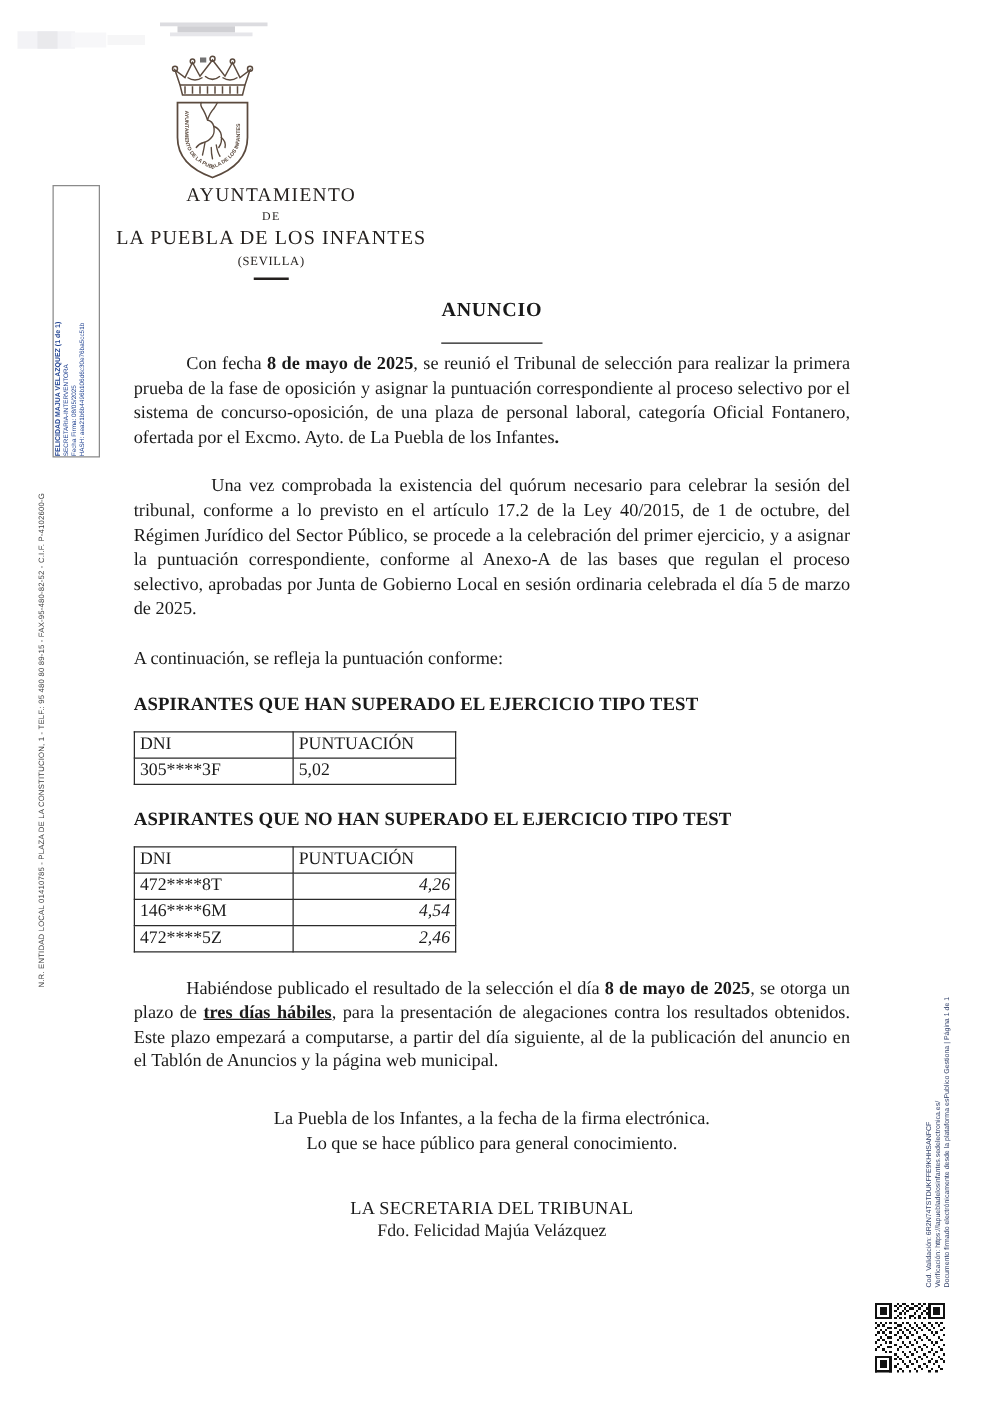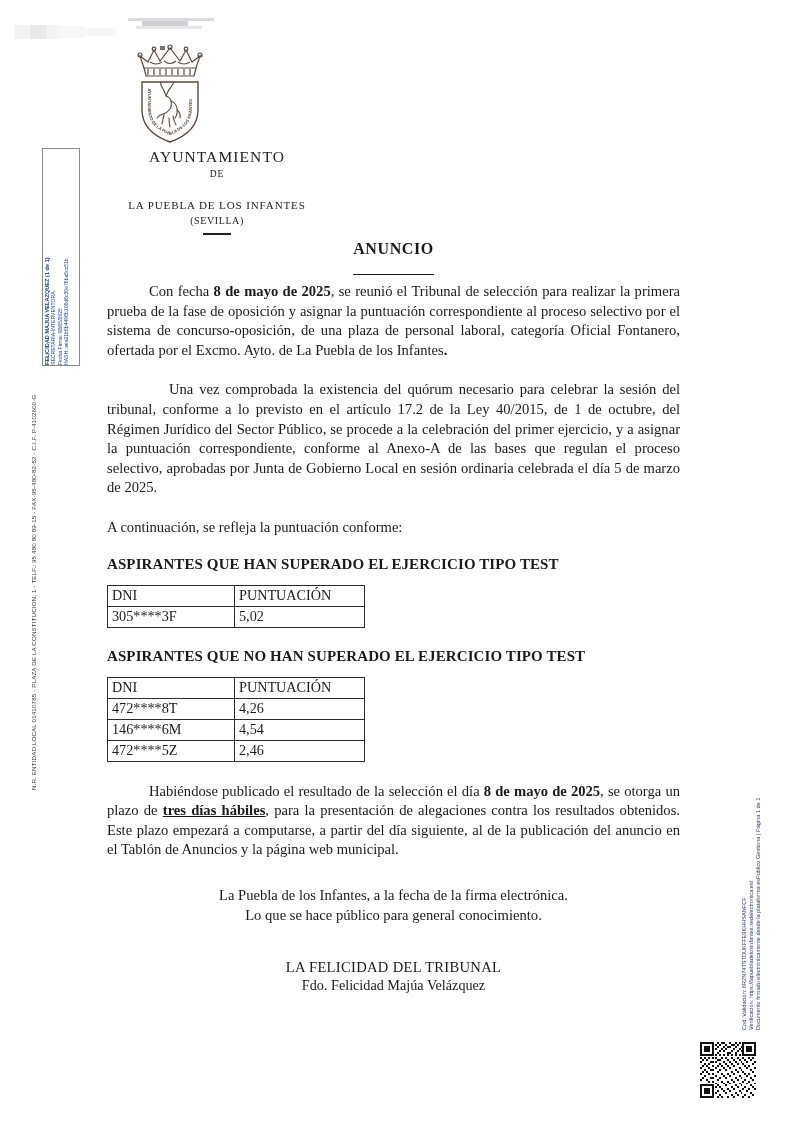--- a/index.html
+++ b/index.html
@@ -57,23 +57,23 @@
     font-size: 15.5px;
     letter-spacing: 1.1px;
     font-weight: 400;
   }
   .header .l2 {
     font-size: 9.5px;
     letter-spacing: 1px;
     margin-top: 3px;
   }
   .header .l3 {
-    font-size: 11px;
+    font-size: 16px;
     letter-spacing: 0.9px;
-    margin-top: 20px;
+    margin-top: 3px;
     white-space: nowrap;
   }
   .header .l4 {
     font-size: 10px;
     letter-spacing: 0.6px;
     margin-top: 4px;
   }
   .header .rule {
     width: 28px;
     height: 2px;
@@ -213,21 +213,21 @@
     font-size: 14.2px;
     line-height: 17px;
     padding: 1px 4px;
     font-weight: normal;
     text-align: left;
     height: 18px;
   }
   table.score .c-dni  { width: 118px; }
   table.score .c-pts  { width: 121px; }
   table.score tr.hdr td { font-size: 14.2px; }
-  table.score td.centered { text-align: left; }
+  table.score td.centered { text-align: right; font-style: italic; }
 
   .closing {
     font-size: 14.6px;
     line-height: 19.6px;
     text-align: center;
     margin: 0;
   }
   .sig-block {
     text-align: center;
     margin-top: 34px;
@@ -583,19 +583,19 @@
       </tbody>
     </table>
 
     <p class="body"><span>Habiéndose publicado el resultado de la selección el día </span><b>8 de mayo de 2025</b><span>, se otorga un plazo de </span><u class="bold-u">tres días hábiles</u><span>, para la presentación de alegaciones contra los resultados obtenidos. Este plazo empezará a computarse, a partir del día siguiente, al de la publicación del anuncio en el Tablón de Anuncios y la página web municipal.</span></p>
 
     <p class="closing" style="margin-top:26px;">La Puebla de los Infantes, a la fecha de la firma electrónica.</p>
 
     <p class="closing">Lo que se hace público para general conocimiento.</p>
 
     <div class="sig-block">
-      <div class="role">LA FELICIDAD DEL TRIBUNAL</div>
+      <div class="role">LA SECRETARIA DEL TRIBUNAL</div>
       <div class="who">Fdo. Felicidad Majúa Velázquez</div>
     </div>
 
   </div>
 
 </div>
 
 </body></html>

